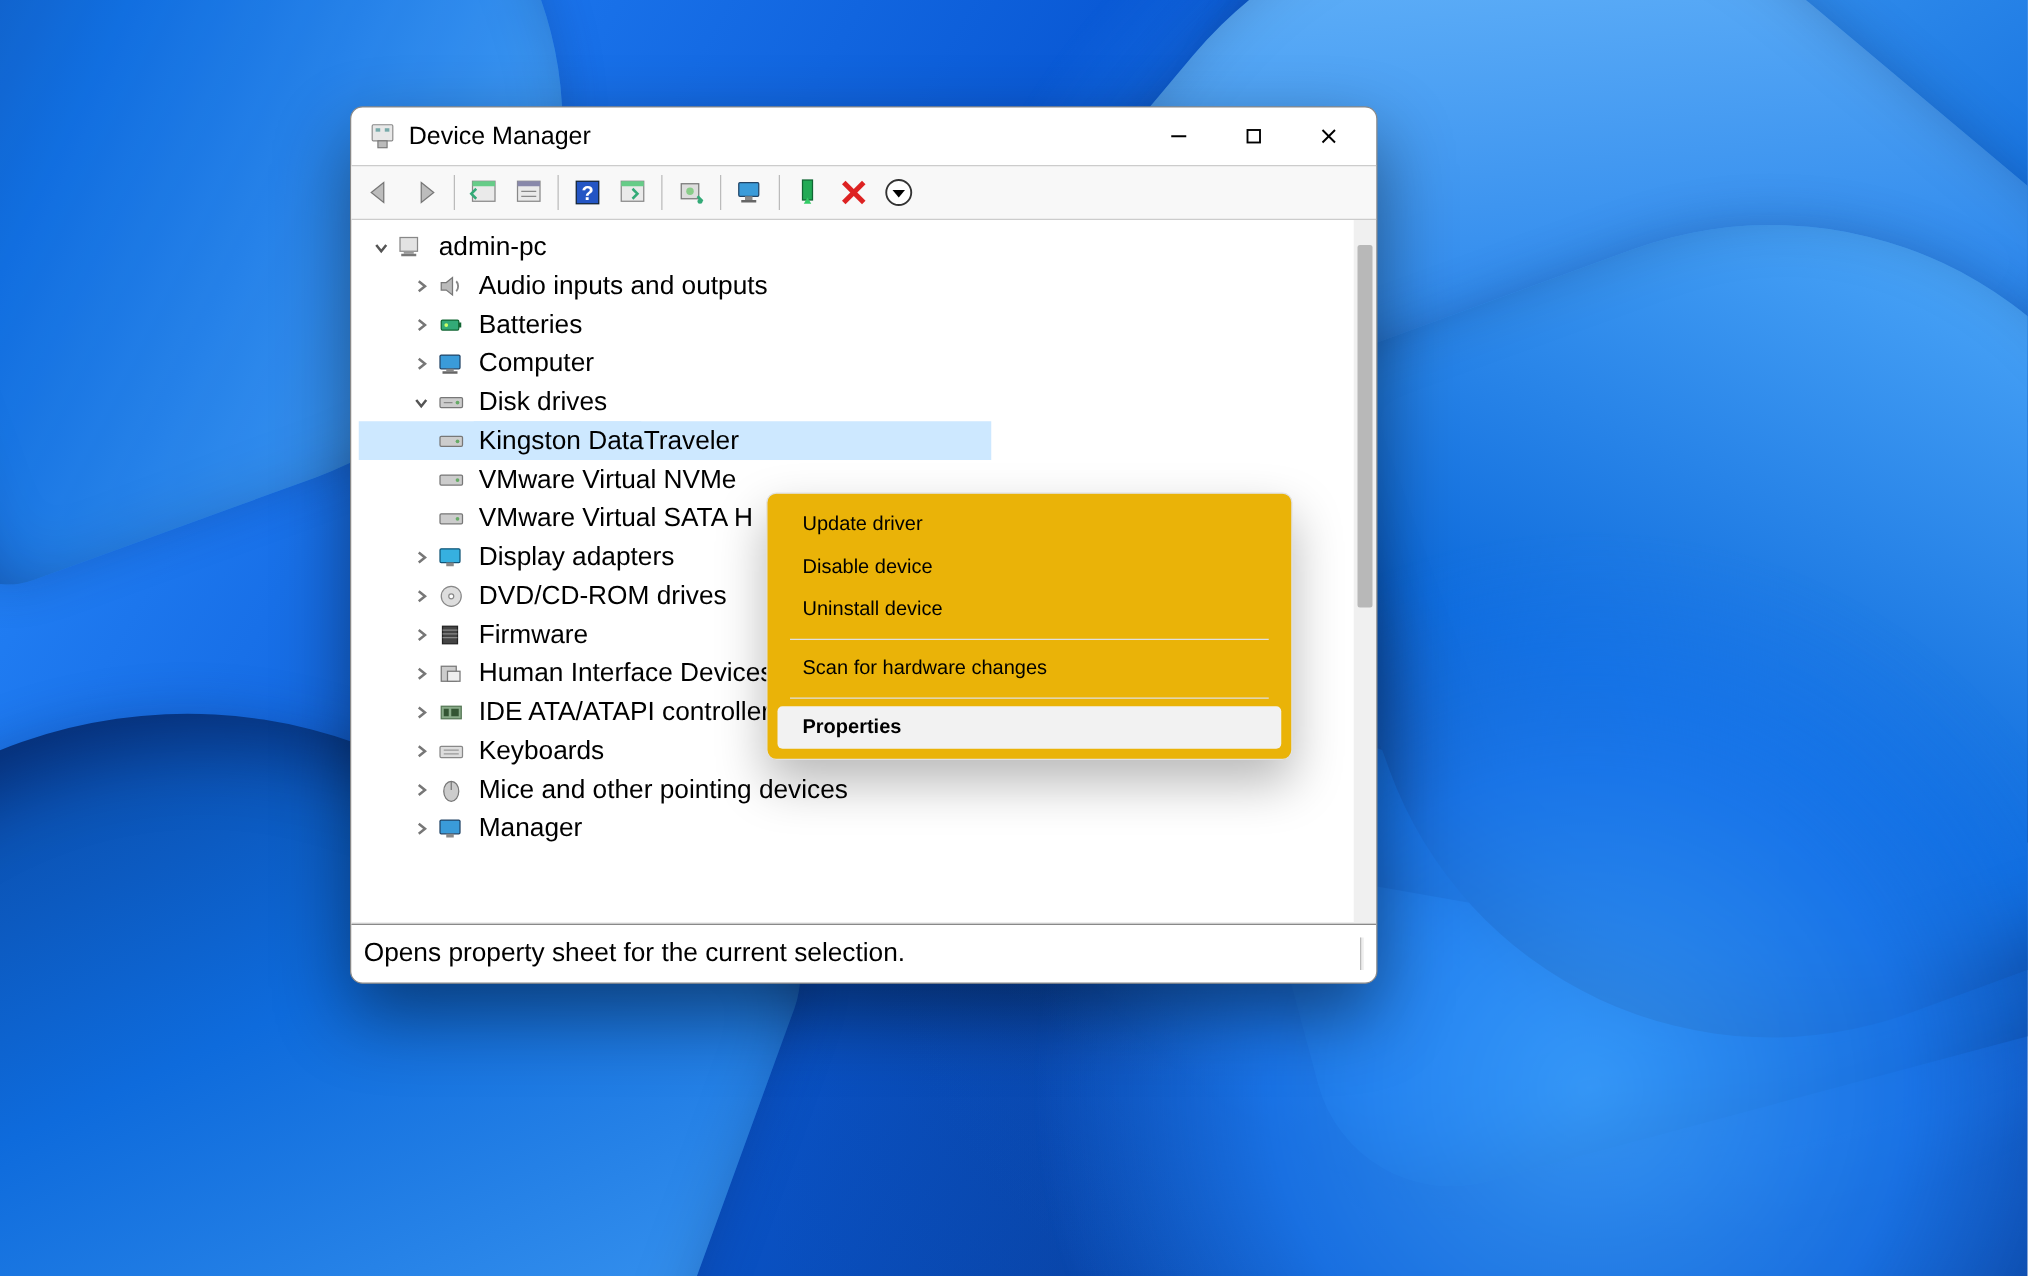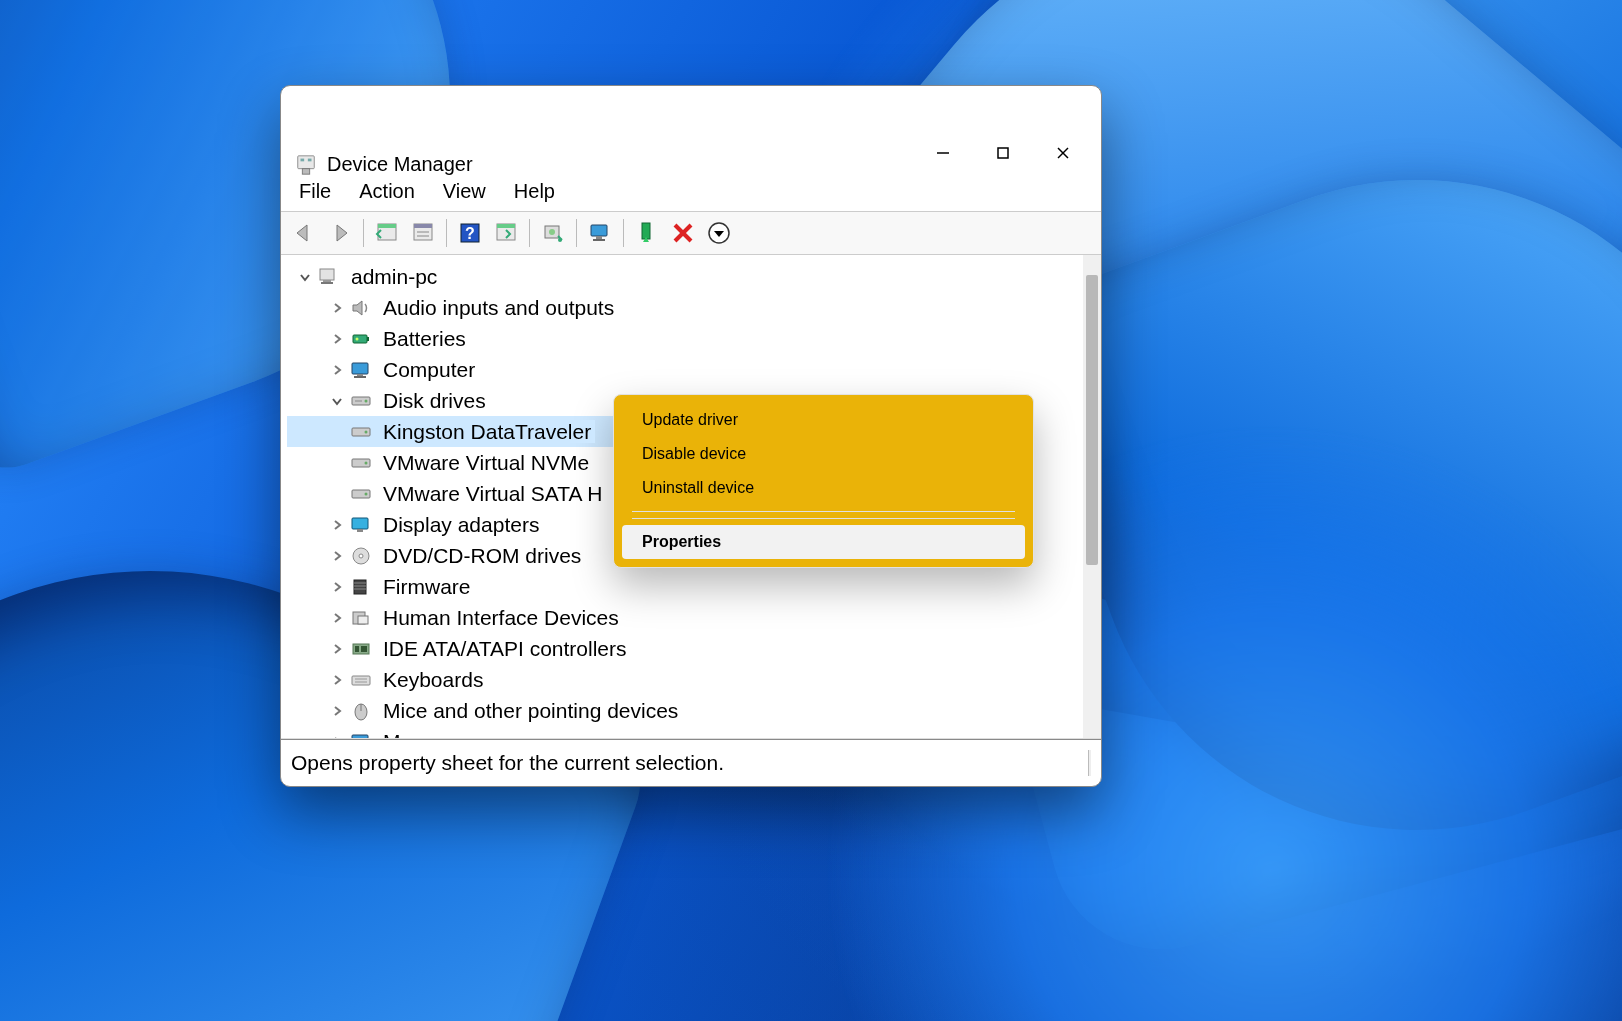--- a/index.html
+++ b/index.html
@@ -33,21 +33,21 @@
 .p5{width:800px;height:800px;left:-250px;bottom:-350px;transform:rotate(200deg);}
 .p6{width:600px;height:600px;left:-150px;top:-200px;transform:rotate(160deg);opacity:.85;}
 
 
 .window{
   position:absolute;left:280px;top:85px;width:820px;height:700px;
   background:#fff;border:1px solid #888;border-radius:10px;
   box-shadow:0 25px 60px rgba(0,0,0,.45);
   display:flex;flex-direction:column;overflow:hidden;
 }
-.titlebar{display:flex;align-items:flex-end;height:46px;padding:0 8px 0 14px;margin-top:44px;}
+.titlebar{display:flex;align-items:center;height:46px;padding:0 8px 0 14px;}
 .titlebar .app-icon{width:22px;height:22px;margin-right:10px;}
 .titlebar .title{font-size:20px;color:#000;}
 .win-controls{margin-left:auto;display:flex;}
 .win-btn{width:60px;height:46px;display:flex;align-items:center;justify-content:center;}
 .win-btn svg{width:14px;height:14px;}
 
 .menubar{display:flex;gap:28px;padding:4px 18px 8px;font-size:20px;color:#000;}
 
 .toolbar{display:flex;align-items:center;border-top:1px solid #ccc;border-bottom:1px solid #ccc;background:#f8f8f8;padding:2px 6px;gap:2px;height:38px}
 .tool-sep{width:1px;height:28px;background:#bbb;margin:0 4px;}
@@ -128,26 +128,20 @@
         </div>
       <div class="win-btn">
           <svg viewBox="0 0 14 14">
             <line x1="2" y1="2" x2="12" y2="12" stroke="#000" stroke-width="1.5"></line>
             <line x1="12" y1="2" x2="2" y2="12" stroke="#000" stroke-width="1.5"></line>
           </svg>
         </div>
     </div>
   </div>
 
-  <div class="menubar">
-    <span>File</span>
-    <span>Action</span>
-    <span>View</span>
-    <span>Help</span>
-  </div>
 
   <div class="toolbar">
     <div class="tool-btn">
         <svg viewBox="0 0 26 26">
           <path d="M16 5 L6 13 L16 21 Z" fill="#bcbcbc" stroke="#777"></path>
         </svg>
       </div>
     <div class="tool-btn">
         <svg viewBox="0 0 26 26">
           <path d="M10 5 L20 13 L10 21 Z" fill="#bcbcbc" stroke="#777"></path>
@@ -472,15 +466,16 @@
     <span class="divider" style="margin-left:auto;width:2px;border:none;border-left:1px solid #bbb;height:26px"></span>
   </div>
 
 </div>
 
 <div class="context-menu">
   <div class="ctx-item">Update driver</div>
   <div class="ctx-item">Disable device</div>
   <div class="ctx-item">Uninstall device</div>
   <div class="ctx-sep"></div>
+  <div class="ctx-item">Scan for hardware changes</div>
   <div class="ctx-sep"></div>
   <div class="ctx-item hover">Properties</div>
 </div>
 
 </body></html>

